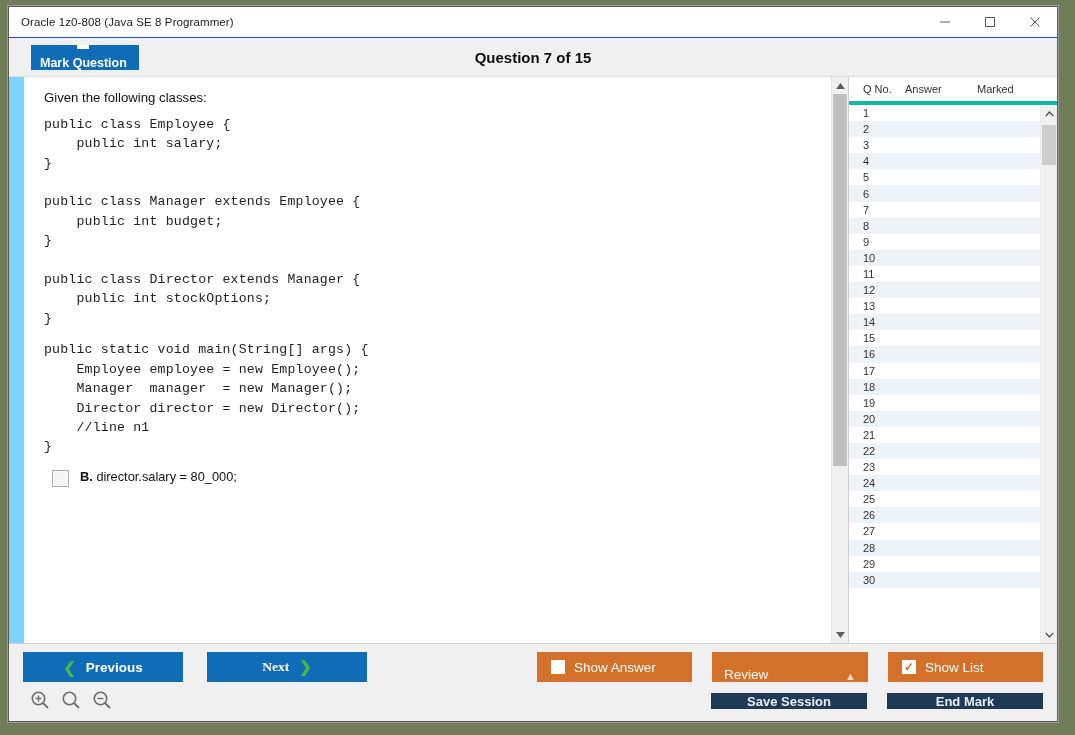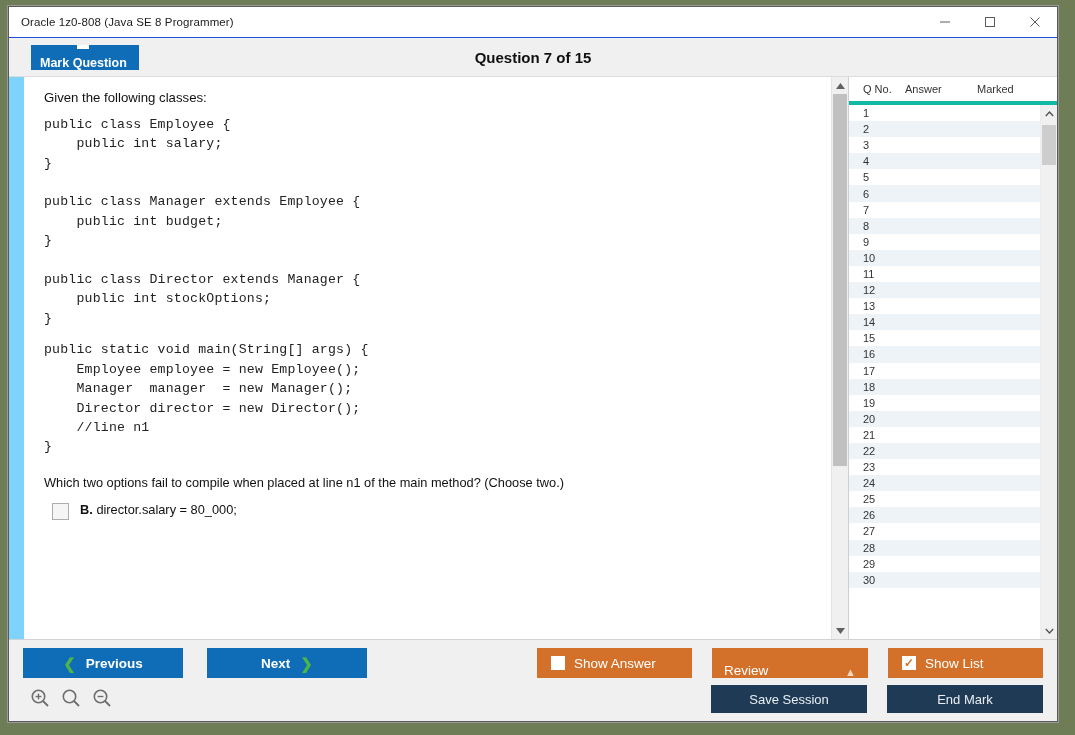--- a/index.html
+++ b/index.html
@@ -136,42 +136,42 @@
     padding:8px 14px 8px 14px;
   }
   .frow{display:flex;align-items:center;gap:0;}
   .frow.second{margin-top:7px;}
   .nav-btn{
     height:30px;background:#0f6cb6;color:#fff;border:none;cursor:pointer;
     font-size:13.5px;font-weight:bold;display:flex;align-items:center;
     justify-content:center;gap:10px;
   }
   .nav-prev{width:160px;}
-  .nav-next{width:160px;margin-left:24px;}
+  .nav-next{width:160px;margin-left:24px;font-family:Liberation Serif, serif;}
   .chev{color:#4cb648;font-size:15px;font-weight:bold;line-height:1;}
   .spacer{flex:1;}
   .or-btn{
     height:30px;background:#d3712a;color:#fff;border:none;cursor:pointer;
     font-size:13.5px;display:flex;align-items:center;gap:9px;
     padding:0 14px;font-weight:normal;
   }
   .show-answer{width:155px;}
   .review{width:156px;margin-left:20px;justify-content:space-between;padding:0 12px;align-items:flex-end;}
   .show-list{width:155px;margin-left:20px;}
   .ck{
     width:14px;height:14px;background:#fff;flex:0 0 auto;
     display:flex;align-items:center;justify-content:center;
   }
   .ck .tick{color:#d3712a;font-size:12px;font-weight:bold;line-height:1;}
   .caret-up{color:#f6d8c2;font-size:11px;line-height:1;}
   .zoom-group{display:flex;align-items:center;gap:7px;padding-left:6px;}
   .zicon{width:24px;height:24px;color:#6e6e6e;cursor:pointer;}
   .dk-btn{
-    height:28px;background:#1f3a54;color:#e8eef4;border:none;cursor:pointer;
-    font-size:13px;display:flex;align-items:center;justify-content:center;
+    height:16px;background:#1f3a54;color:#e8eef4;border:none;cursor:pointer;
+    font-size:13px;display:flex;align-items:center;justify-content:center;font-weight:bold;
   }
   .save-session{width:156px;}
   .end-exam{width:156px;margin-left:20px;}
 </style>
 </head>
 <body>
 
 <div class="window">
 
   <div class="titlebar">
@@ -218,21 +218,20 @@
 
 public class Director extends Manager {
     public int stockOptions;
 }</pre>
         <pre class="code">public static void main(String[] args) {
     Employee employee = new Employee();
     Manager  manager  = new Manager();
     Director director = new Director();
     //line n1
 }</pre>
-        <p class="qtext">Which two options fail to compile when placed at line n1 of the main method? (Choose two.)</p>
         <div class="options">
           <div class="option-row">
             <span class="opt-box"></span>
             <span class="opt-label"><b>B.</b> <span>director.salary = 80_000;</span></span>
           </div>
         </div>
       </div>
 
       <div class="vscroll">
         <div class="vs-arrow">

